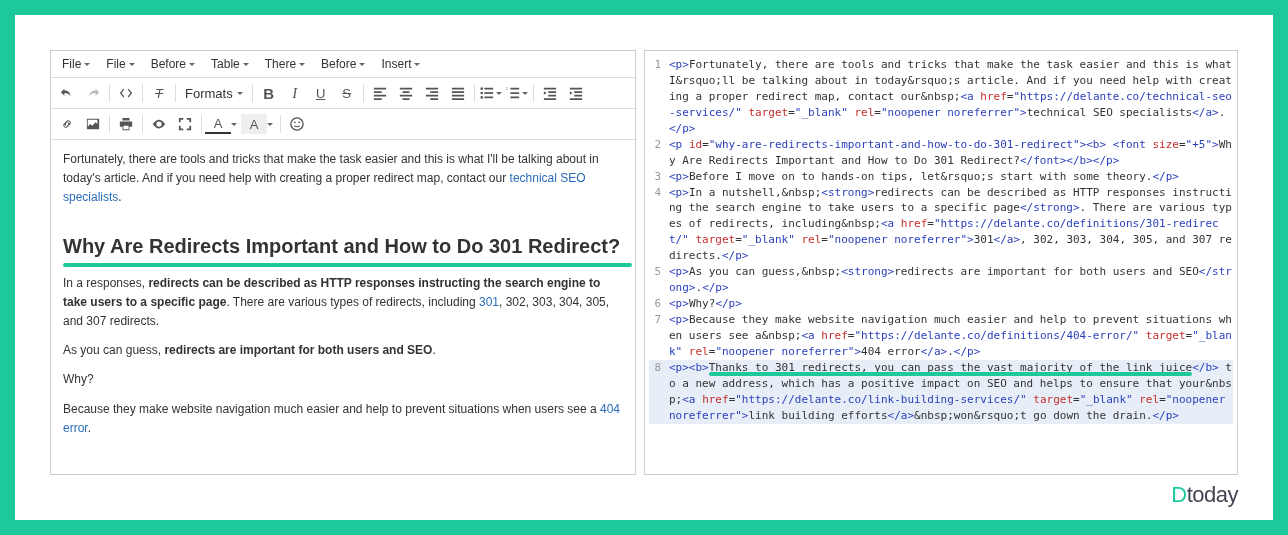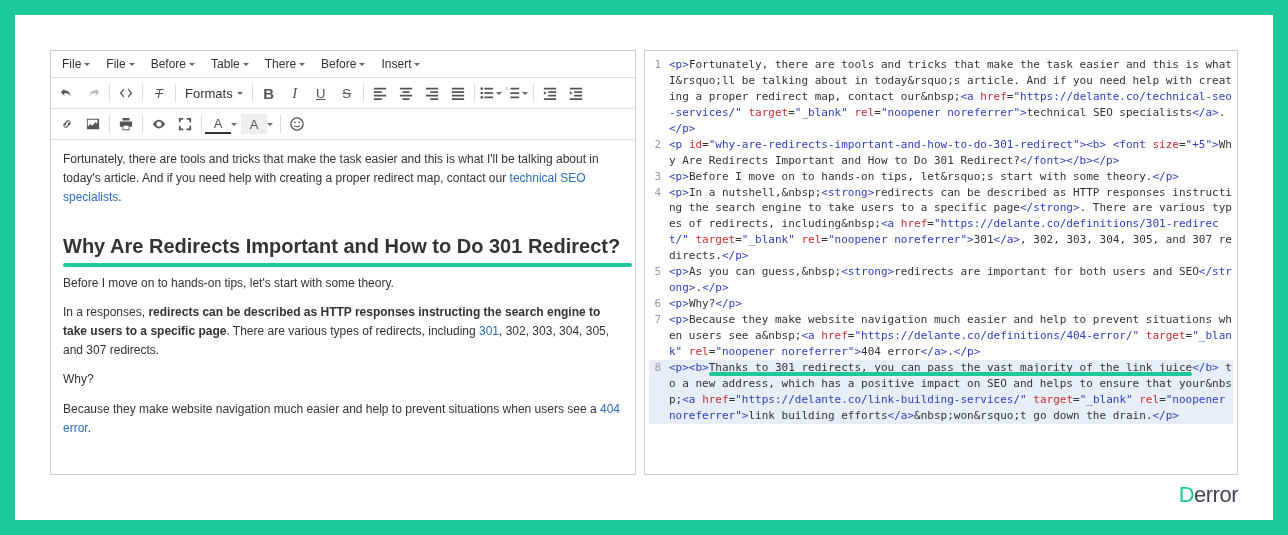--- a/index.html
+++ b/index.html
@@ -192,22 +192,22 @@
             <circle cx="5.5" cy="6" r="1"></circle>
             <circle cx="10.5" cy="6" r="1"></circle>
             <path d="M5 10c1 1.5 5 1.5 6 0" fill="none" stroke="#555" stroke-width="1.2"></path>
           </svg>
         </div>
     </div>
 
     <div class="content">
       <p><span>Fortunately, there are tools and tricks that make the task easier and this is what I'll be talking about in today's article. And if you need help with creating a proper redirect map, contact our </span><a>technical SEO specialists</a><span>.</span></p>
       <h2>Why Are Redirects Important and How to Do 301 Redirect?</h2>
-      <p>Before I move on to hands-on tips, let's start with some theory.</p>
       <p><span>In a responses, </span><strong>redirects can be described as HTTP responses instructing the search engine to take users to a specific page</strong><span>. There are various types of redirects, including </span><a>301</a><span>, 302, 303, 304, 305, and 307 redirects.</span></p>
+      <p><span>As you can guess, </span><strong>redirects are important for both users and SEO</strong><span>.</span></p>
       <p>Why?</p>
       <p><span>Because they make website navigation much easier and help to prevent situations when users see a </span><a>404 error</a><span>.</span></p>
       
     </div>
   </div>
 
   <div class="pane code-pane">
     <div class="code-line">
         <div class="line-num">1</div>
         <div class="code-text"><span class="tag">&lt;p&gt;</span><span>Fortunately, there are tools and tricks that make the task easier and this is what I&amp;rsquo;ll be talking about in today&amp;rsquo;s article. And if you need help with creating a proper redirect map, contact our&amp;nbsp;</span><span class="tag">&lt;a </span><span class="attr">href</span><span>=</span><span class="val">"https://delante.co/technical-seo-services/"</span><span class="attr"> target</span><span>=</span><span class="val">"_blank"</span><span class="attr"> rel</span><span>=</span><span class="val">"noopener noreferrer"</span><span class="tag">&gt;</span><span>technical SEO specialists</span><span class="tag">&lt;/a&gt;</span><span>.</span><span class="tag">&lt;/p&gt;</span></div>
@@ -235,14 +235,14 @@
     <div class="code-line">
         <div class="line-num">7</div>
         <div class="code-text"><span class="tag">&lt;p&gt;</span><span>Because they make website navigation much easier and help to prevent situations when users see a&amp;nbsp;</span><span class="tag">&lt;a </span><span class="attr">href</span><span>=</span><span class="val">"https://delante.co/definitions/404-error/"</span><span class="attr"> target</span><span>=</span><span class="val">"_blank"</span><span class="attr"> rel</span><span>=</span><span class="val">"noopener noreferrer"</span><span class="tag">&gt;</span><span>404 error</span><span class="tag">&lt;/a&gt;</span><span>.</span><span class="tag">&lt;/p&gt;</span></div>
       </div>
     <div class="code-line hl-line">
         <div class="line-num">8</div>
         <div class="code-text"><span class="tag">&lt;p&gt;&lt;b&gt;</span><span class="green-stroke"><span>Thanks to 301 redirects, you can pass the vast majority of the link juice</span></span><span class="tag">&lt;/b&gt;</span><span> to a new address, which has a positive impact on SEO and helps to ensure that your&amp;nbsp;</span><span class="tag">&lt;a </span><span class="attr">href</span><span>=</span><span class="val">"https://delante.co/link-building-services/"</span><span class="attr"> target</span><span>=</span><span class="val">"_blank"</span><span class="attr"> rel</span><span>=</span><span class="val">"noopener noreferrer"</span><span class="tag">&gt;</span><span>link building efforts</span><span class="tag">&lt;/a&gt;</span><span>&amp;nbsp;won&amp;rsquo;t go down the drain.</span><span class="tag">&lt;/p&gt;</span></div>
       </div>
   </div>
 
-  <div class="logo"><span class="d">D</span><span>error</span></div>
+  <div class="logo"><span class="d">D</span><span>today</span></div>
 </div>
 
 </body></html>

